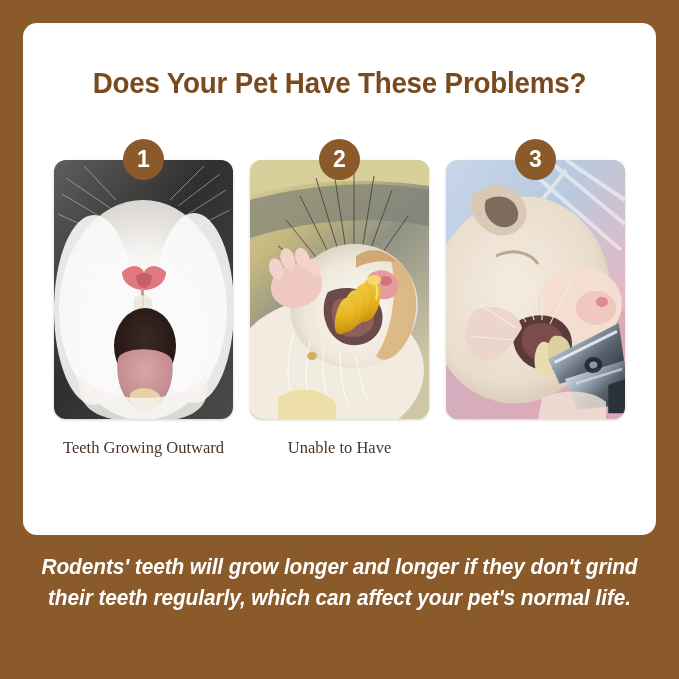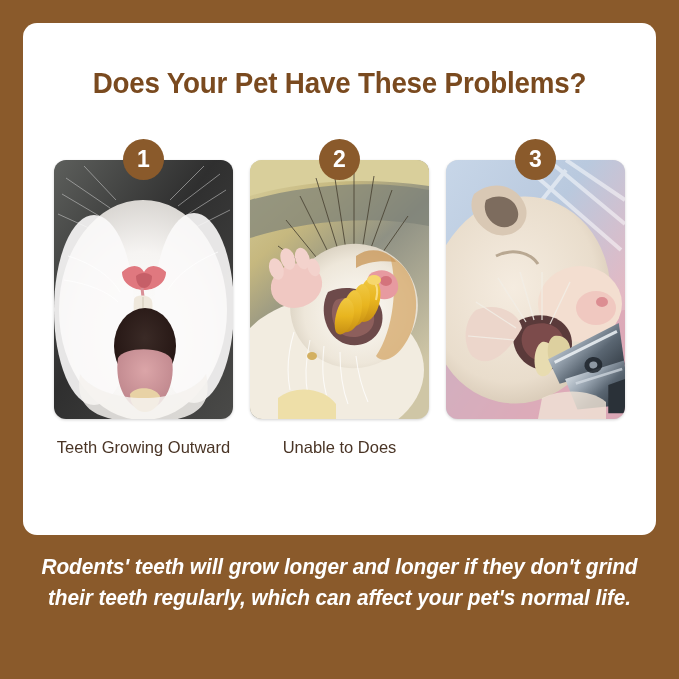--- a/index.html
+++ b/index.html
@@ -100,21 +100,21 @@
     box-shadow: 0 1px 3px rgba(0,0,0,0.18);
   }
   .photo svg { display: block; width: 100%; height: 100%; }
 
   .caption {
     margin-top: 19px;
     text-align: center;
     font-size: 16.5px;
     line-height: 1.18;
     color: #4A3526;
-    font-family: Liberation Sans, sans-serif;
+    font-family: Liberation Serif, serif;
     font-weight: normal;
     width: 185px;
   }
 
   
   .footer {
     position: absolute;
     left: 0;
     top: 552px;
     width: 679px;
@@ -281,21 +281,21 @@
               <path d="M74 186 C72 206 72 222 78 240"></path>
               <path d="M90 192 C90 212 92 228 98 244"></path>
               <path d="M106 196 C108 214 112 228 118 242"></path>
               <path d="M44 172 C38 192 36 210 40 230"></path>
             </g>
 
             <ellipse cx="62" cy="196" rx="5" ry="4" fill="#d3b061"></ellipse>
             <path d="M28 238 C46 224 74 228 86 244 L86 259 L28 259 Z" fill="#eedfa8"></path>
           </svg>
         </div>
-        <div class="caption">Unable to Does</div>
+        <div class="caption">Unable to Have</div>
       </div>
 
       <div class="col">
         <div class="badge">3</div>
         <div class="photo">
           <svg viewBox="0 0 179 259" preserveAspectRatio="xMidYMid slice" role="img">
             <defs>
               <linearGradient id="bg3" x1="0" y1="0" x2="1" y2="1">
                 <stop offset="0" stop-color="#c7d6e8"></stop>
                 <stop offset="0.4" stop-color="#b9c9de"></stop>

